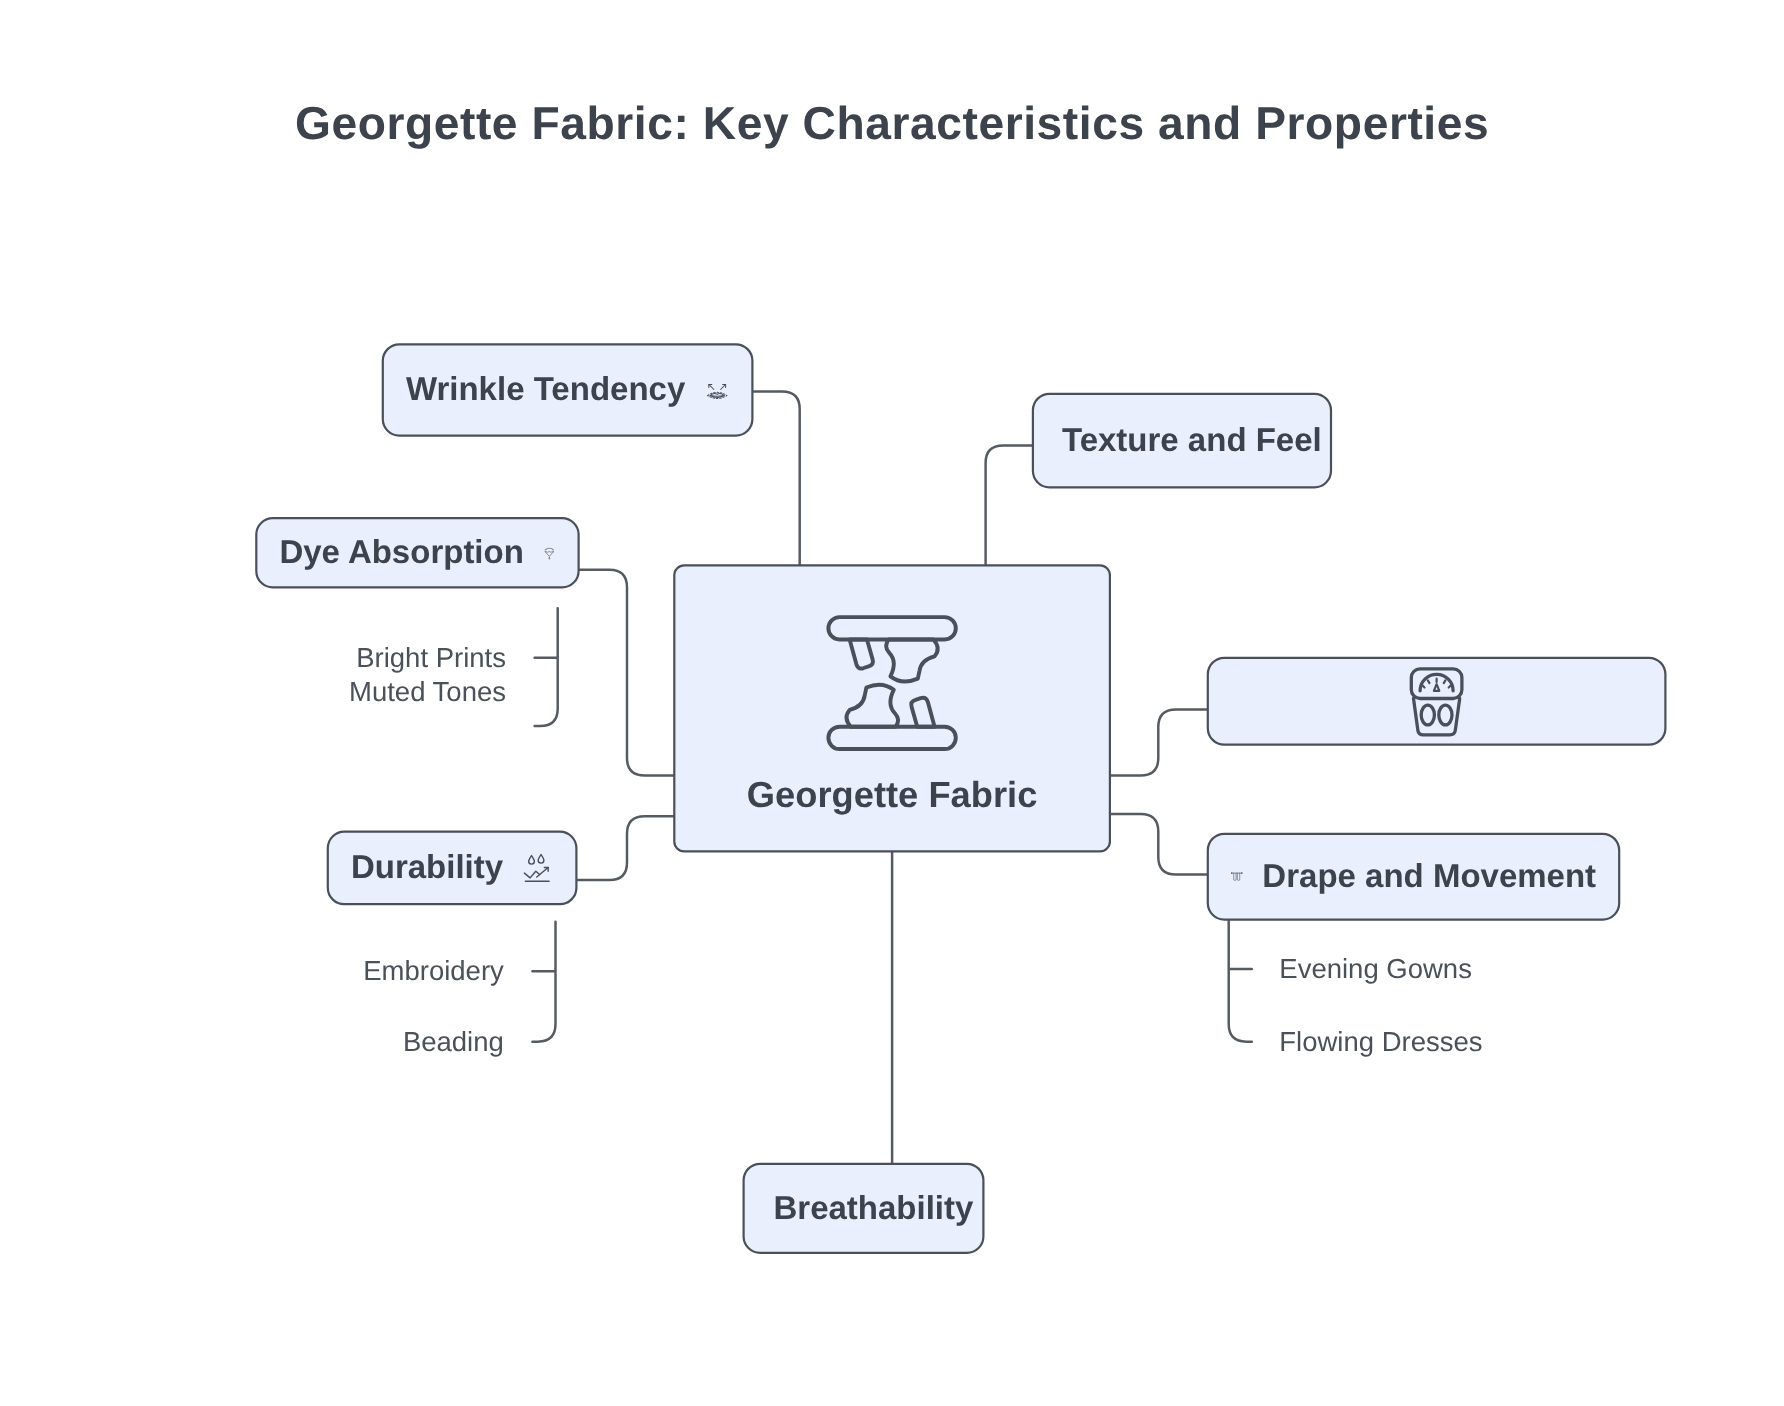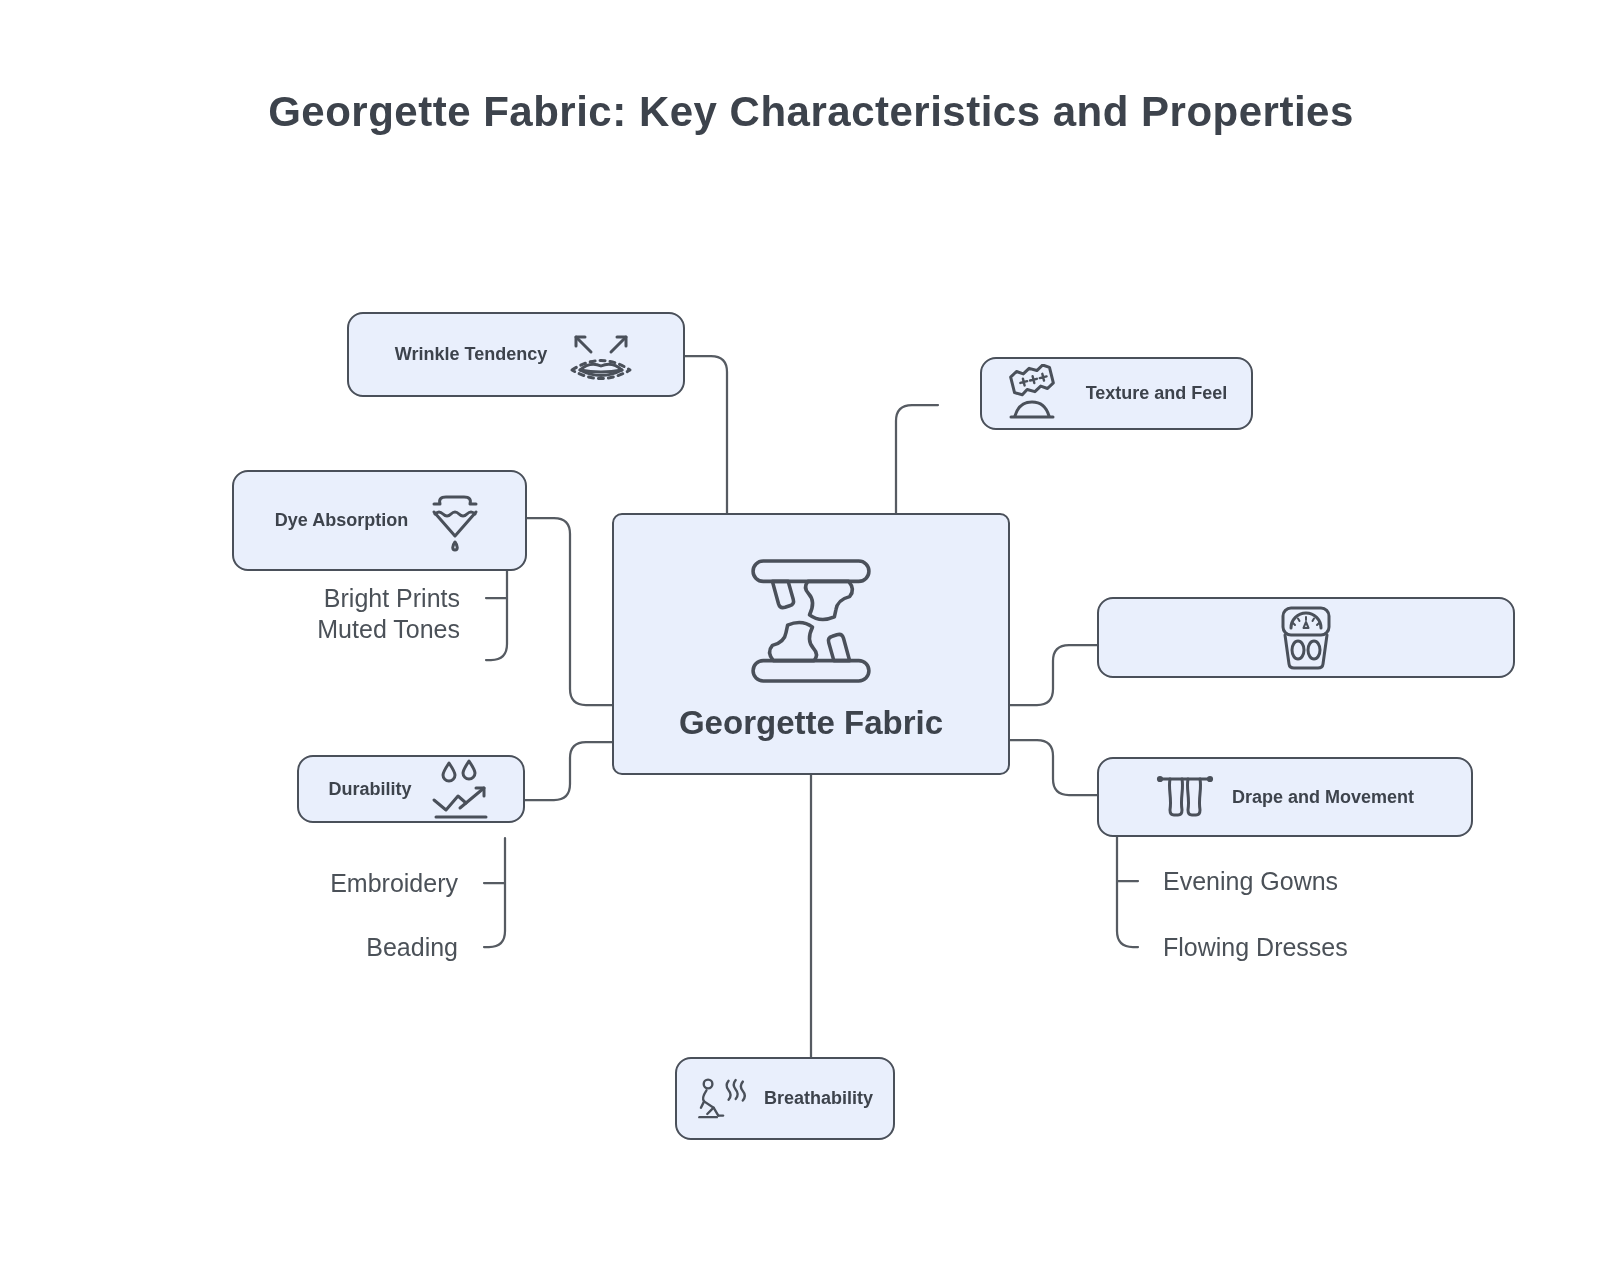--- a/index.html
+++ b/index.html
@@ -11,36 +11,36 @@
     position:absolute;top:88px;left:0;width:1622px;text-align:center;
     font-size:42px;font-weight:700;color:#3d434c;letter-spacing:.5px;
   }
   .node{
     position:absolute;box-sizing:border-box;
     background:#e9effc;border:2px solid #4a505a;border-radius:16px;
     display:flex;align-items:center;justify-content:center;gap:18px;
     padding:0 20px;
   }
   .node .lbl{font-weight:700;color:#3d434c;white-space:nowrap;}
-  .branch .lbl{font-size:18px;}
+  .branch .lbl{font-size:30px;}
   .central{
     left:612px;top:513px;width:398px;height:262px;border-radius:10px;
     flex-direction:column;gap:20px;padding-top:12px;
   }
   .central .lbl{font-size:33px;}
   .sub{
     position:absolute;font-size:25px;color:#4b5158;white-space:nowrap;line-height:30px;
   }
   .sub.r{text-align:left;}
   #wires{position:absolute;left:0;top:0;}
   .ic{display:block;}
   
   #n-wrinkle{left:347px;top:312px;width:338px;height:85px;}
-  #n-texture{left:938px;top:357px;width:273px;height:73px;margin-left:42px;}
-  #n-dye{left:232px;top:470px;width:295px;height:101px;}
+  #n-texture{left:938px;top:357px;width:273px;height:87px;}
+  #n-dye{left:232px;top:470px;width:295px;height:65px;}
   #n-durability{left:297px;top:755px;width:228px;height:68px;}
   #n-weight{left:1097px;top:597px;width:418px;height:81px;}
   #n-drape{left:1097px;top:757px;width:376px;height:80px;}
   #n-breath{left:675px;top:1057px;width:220px;height:83px;}
   #s-bright{right:1162px;top:583px;}
   #s-muted{right:1162px;top:614px;}
   #s-embroidery{right:1164px;top:868px;}
   #s-beading{right:1164px;top:932px;}
   #s-evening{left:1163px;top:866px;}
   #s-flowing{left:1163px;top:932px;}

